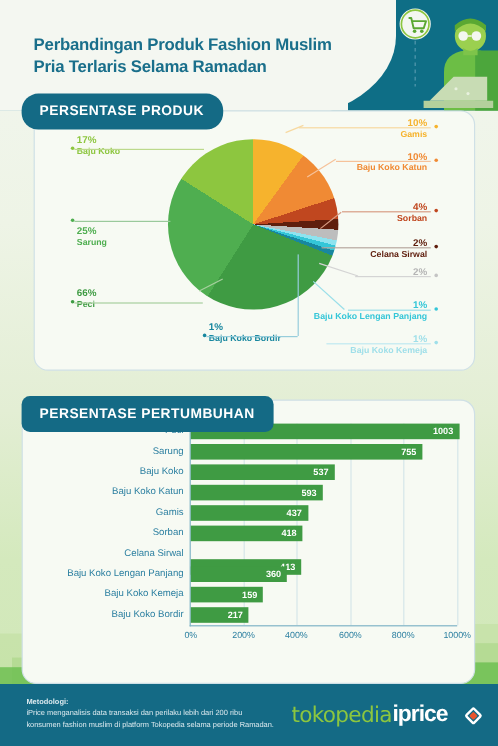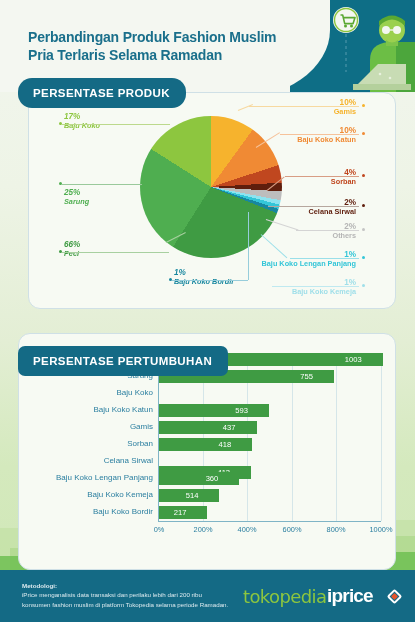--- a/index.html
+++ b/index.html
@@ -53,53 +53,53 @@
     position: absolute;
     background: #146a85;
     color: #ffffff;
     font-size: 11.5px; font-weight: bold; letter-spacing: 0.4px;
     padding: 9px 16px 9px 15px;
     border-radius: 7px;
     z-index: 6;
     white-space: nowrap;
   }
   .badge-pie { left: 18px; top: 78px; border-radius: 14px; }
-  .badge-bar { left: 18px; top: 346px; }
+  .badge-bar { left: 18px; top: 330px; }
 
   
   .pie-wrap { position: absolute; left: 28px; top: 92px; width: 368px; height: 217px; z-index: 4;}
   .pie {
     position: absolute; left: 112px; top: 24px;
     width: 142px; height: 142px; border-radius: 50%;
   }
 
   .pie-label { position: absolute; font-size: 7.3px; font-weight: bold; line-height: 1.22; }
   .pie-label .pct { font-size: 8.2px; font-weight: bold; display:block; }
   .pie-label .nm  { display:block; }
-  .pl-left  { text-align: left; font-style: italic; }
+  .pl-left  { text-align: left; }
   .pl-right { text-align: right; }
 
   .lead { position: absolute; height: 1px; }
   .lead-v { position: absolute; width: 1px; }
   .dot { position: absolute; width: 3.4px; height: 3.4px; border-radius: 50%; }
 
   
   .bar-area { position: absolute; left: 18px; top: 333px; width: 378px; height: 237px; z-index: 4; }
   .bar-row { position: absolute; left: 0; width: 378px; height: 14px; }
   .bar-name {
     position: absolute; right: 243px; top: 1px;
     font-size: 8px; color: #2b7fa0; text-align: right; white-space: nowrap;
     width: 150px;
   }
   .bar-fill {
     position: absolute; left: 0; top: 0; height: 12.5px;
     background: #3f9b43;
     display: flex; align-items: center; justify-content: flex-end;
   }
-  .bar-val { font-size: 7.6px; color: #ffffff; font-weight: normal; padding-right: 21px; }
+  .bar-val { font-size: 7.6px; color: #ffffff; font-weight: bold; padding-right: 5px; }
   .grid-line { position: absolute; top: 20px; width: 1px; height: 168px; background: #c9dfe6; opacity: .75; }
   .axis-line { position: absolute; left: 140px; top: 188px; width: 223px; height: 1px; background: #7fb4c6; }
   .axis-vline { position: absolute; left: 140px; top: 20px; width: 1px; height: 169px; background: #7fb4c6; }
   .tick-lbl { position: absolute; top: 192px; font-size: 7.4px; color: #2b7fa0; text-align: center; width: 40px; }
 
   
   .city { position: absolute; left: 0; bottom: 52px; width: 415px; height: 78px; opacity: 1; }
 
   
   .footer {
@@ -277,21 +277,20 @@
 
     <div class="pie-label pl-right" style="right:40px; top:106px; width:120px; color:#5f1e0d;">
       <span class="pct">2%</span>
       <span class="nm">Celana Sirwal</span>
     </div>
     <div class="dot" style="right:31px; top:112px; background:#5f1e0d;"></div>
     <div class="lead" style="left:240px; top:113.5px; width:91px; background:#b6a79e;"></div>
 
     <div class="pie-label pl-right" style="right:40px; top:130px; width:120px; color:#b5b5b5;">
       <span class="pct">2%</span>
-      <span class="nm">Others</span>
     </div>
     <div class="dot" style="right:31px; top:136px; background:#c4c4c4;"></div>
     <div class="lead" style="left:268px; top:137.5px; width:63px; background:#d4d4d4;"></div>
     <div class="lead" style="left:238px; top:127px; width:34px; background:#d4d4d4; transform:rotate(18deg); transform-origin:left center;"></div>
 
     <div class="pie-label pl-right" style="right:40px; top:158px; width:120px; color:#34c6d8;">
       <span class="pct">1%</span>
       <span class="nm">Baju Koko Lengan Panjang</span>
     </div>
     <div class="dot" style="right:31px; top:164px; background:#34c6d8;"></div>
@@ -319,26 +318,29 @@
     <div class="axis-line"></div>
 
     <div class="bar-row" style="top:20px;">
       <div class="bar-name">Peci</div>
       <div class="bar-fill" style="left:141px; width:223.7px;">
         <span class="bar-val">1003</span>
       </div>
     </div>
     <div class="bar-row" style="top:37px;">
       <div class="bar-name">Sarung</div>
-      <div class="bar-fill" style="left:141px; width:175px;">
+      <div class="bar-fill" style="left:141px; width:193px;">
         <span class="bar-val">755</span>
       </div>
     </div>
     <div class="bar-row" style="top:54px;">
       <div class="bar-name">Baju Koko</div>
+      <div class="bar-fill" style="left:141px; width:119.8px;">
+        <span class="bar-val">537</span>
+      </div>
     </div>
     <div class="bar-row" style="top:71px;">
       <div class="bar-name">Baju Koko Katun</div>
       <div class="bar-fill" style="left:141px; width:109.9px;">
         <span class="bar-val">593</span>
       </div>
     </div>
     <div class="bar-row" style="top:88px;">
       <div class="bar-name">Gamis</div>
       <div class="bar-fill" style="left:141px; width:97.5px;">
@@ -359,21 +361,21 @@
     </div>
     <div class="bar-row" style="top:139px;">
       <div class="bar-name">Baju Koko Lengan Panjang</div>
       <div class="bar-fill" style="left:141px; width:80.3px;">
         <span class="bar-val">360</span>
       </div>
     </div>
     <div class="bar-row" style="top:156px;">
       <div class="bar-name">Baju Koko Kemeja</div>
       <div class="bar-fill" style="left:141px; width:60.4px;">
-        <span class="bar-val">514</span>
+        <span class="bar-val">159</span>
       </div>
     </div>
     <div class="bar-row" style="top:173px;">
       <div class="bar-name">Baju Koko Bordir</div>
       <div class="bar-fill" style="left:141px; width:48.4px;">
         <span class="bar-val">217</span>
       </div>
     </div>
 
     <div class="tick-lbl" style="left:121px;">0%</div>

